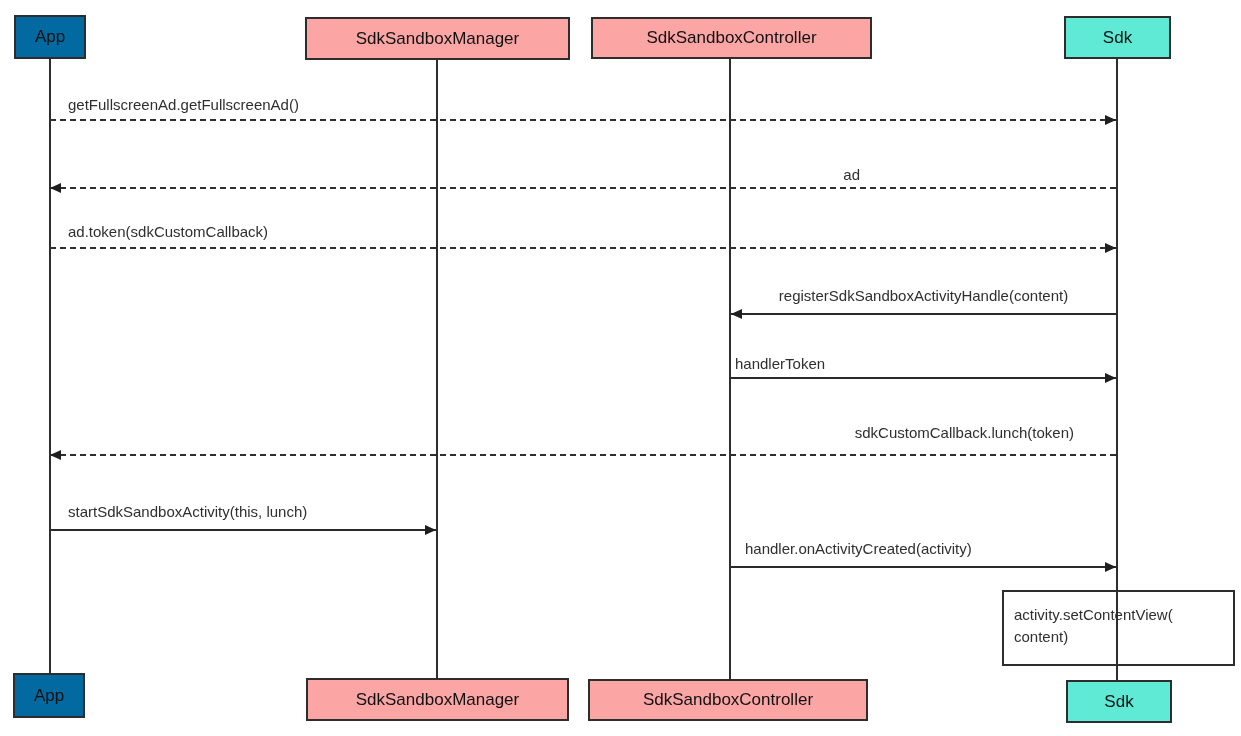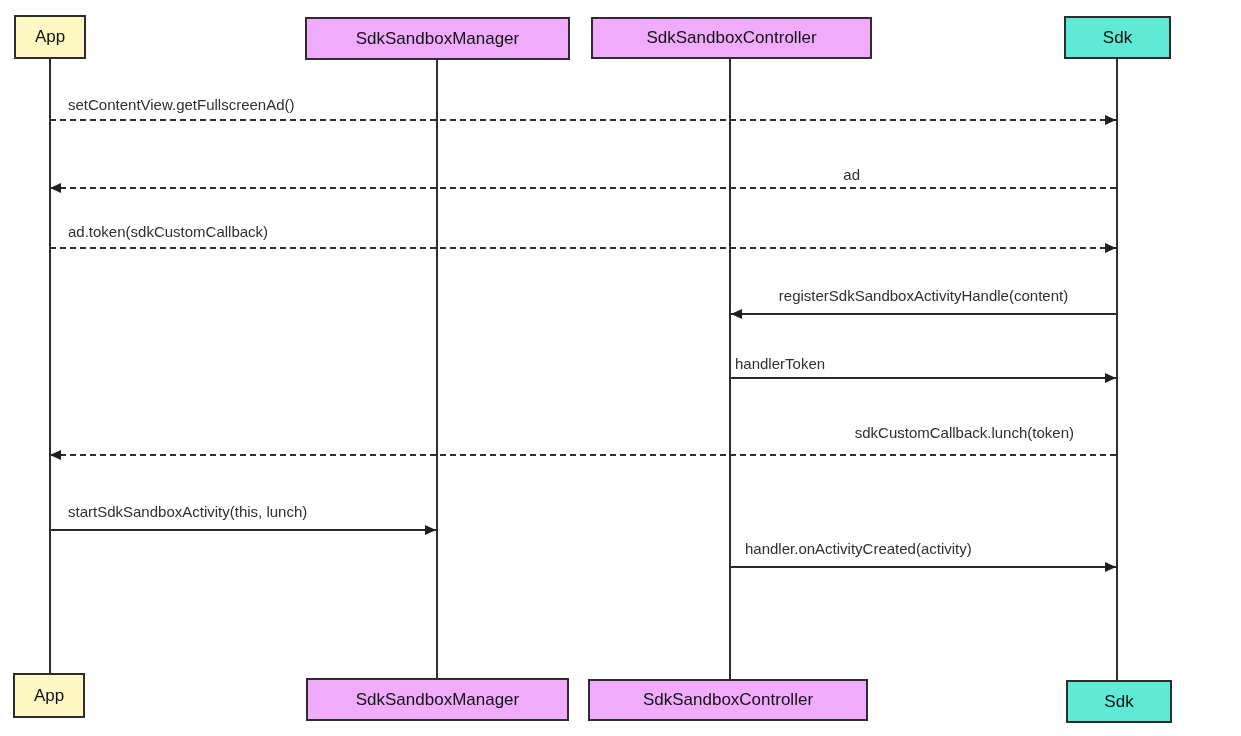--- a/index.html
+++ b/index.html
@@ -8,22 +8,22 @@
     font-family:"Liberation Sans","DejaVu Sans",sans-serif;color:#222;
   }
   
   .lifeline{position:absolute;width:2px;background:#2e2e2e;z-index:3;}
   
   .actor{
     position:absolute;z-index:4;border:2px solid #2d2d2d;box-sizing:border-box;
     display:flex;align-items:center;justify-content:center;
     font-size:17px;color:#111;
   }
-  .actor.pink{background:#fef9c3;}
-  .actor.yellow{background:#f0abfc;}
+  .actor.pink{background:#0369a1;}
+  .actor.yellow{background:#fca5a5;}
   .actor.green{background:#5eead4;}
   
   .msg{display:contents;}
   .ln{position:absolute;height:2px;z-index:2;}
   .ln.solid{background:#2a2a2a;}
   .ln.dashed{background:repeating-linear-gradient(90deg,#2e2e2e 0 6px,transparent 6px 10px);}
   .ah{position:absolute;width:0;height:0;z-index:2;}
   .ah-r{border-top:5px solid transparent;border-bottom:5px solid transparent;border-left:11px solid #1f1f1f;}
   .ah-l{border-top:5px solid transparent;border-bottom:5px solid transparent;border-right:11px solid #1f1f1f;}
   .lbl{position:absolute;font-size:15px;color:#2f2f2f;white-space:nowrap;z-index:2;}
@@ -70,21 +70,21 @@
     </div>
   <div class="actor yellow" style="left:588px;top:679px;width:280px;height:42px;">
       <span>SdkSandboxController</span>
     </div>
   <div class="actor green" style="left:1066px;top:680px;width:106px;height:43px;">
       <span>Sdk</span>
     </div>
 
   
   <div class="msg">
-    <div class="lbl" style="left:68px;top:96px;">setContentView.getFullscreenAd()</div>
+    <div class="lbl" style="left:68px;top:96px;">getFullscreenAd.getFullscreenAd()</div>
     <div class="ln dashed" style="left:50px;top:119px;width:1066px;"></div>
     <div class="ah ah-r" style="left:1105px;top:115px;"></div>
   </div>
 
   
   <div class="msg">
     <div class="lbl right" style="left:50px;top:166px;width:810px;">ad</div>
     <div class="ln dashed" style="left:50px;top:187px;width:1066px;"></div>
     <div class="ah ah-l" style="left:50px;top:183px;"></div>
   </div>
@@ -125,14 +125,18 @@
   </div>
 
   
   <div class="msg">
     <div class="lbl" style="left:745px;top:540px;">handler.onActivityCreated(activity)</div>
     <div class="ln solid" style="left:731px;top:566px;width:385px;"></div>
     <div class="ah ah-r" style="left:1105px;top:562px;"></div>
   </div>
 
   
+  <div class="note">
+    <div>activity.setContentView(</div>
+    <div>content)</div>
+  </div>
 
 </div>
 
 </body></html>

